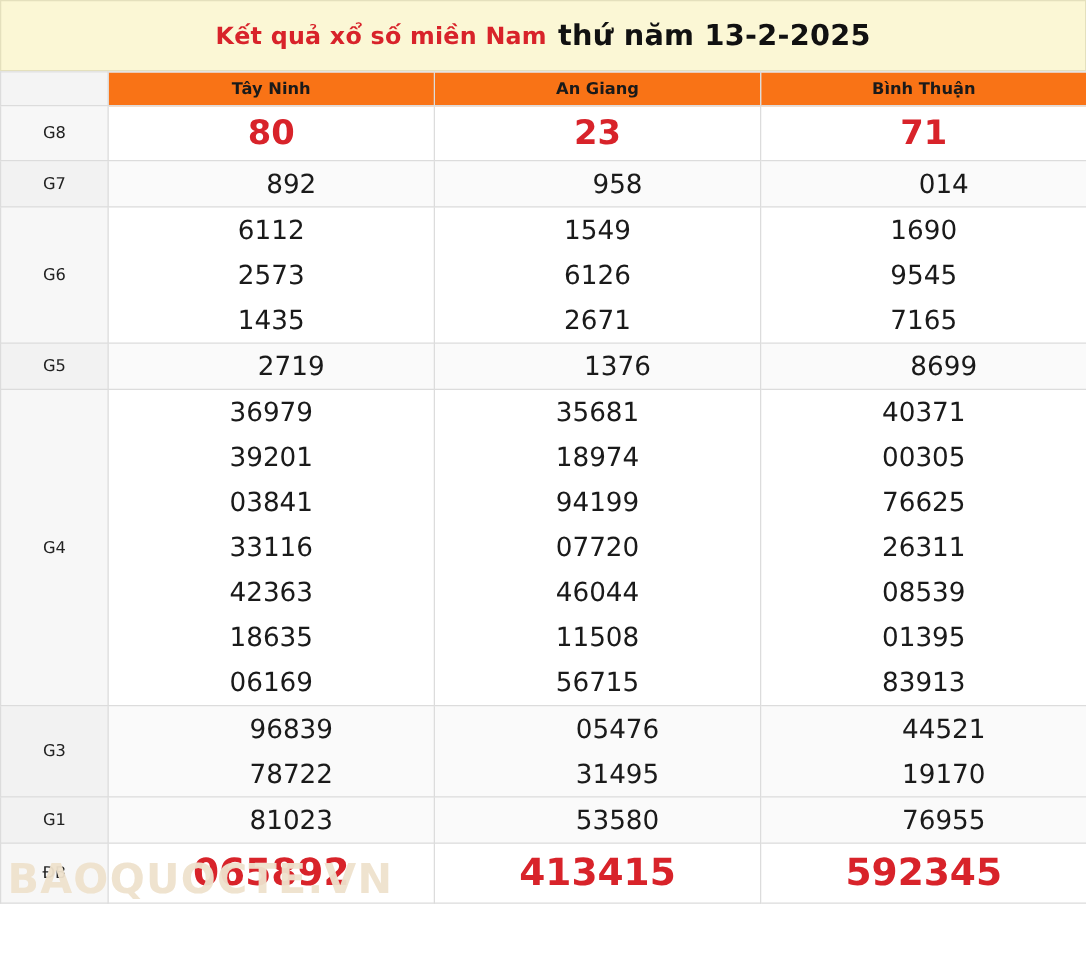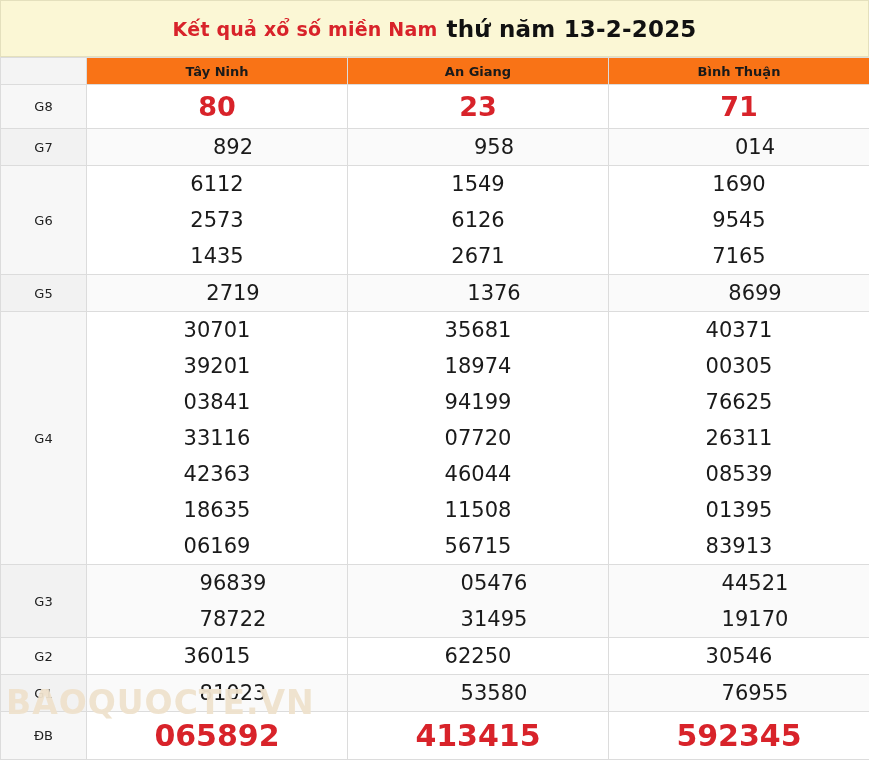--- a/index.html
+++ b/index.html
@@ -188,21 +188,21 @@
           <td class="vals">
             <span class="num">1376</span>
           </td>
           <td class="vals">
             <span class="num">8699</span>
           </td>
         </tr>
         <tr>
           <td class="rowlabel">G4</td>
           <td class="vals">
-            <span class="num">30701</span>
+            <span class="num">36979</span>
             <span class="num">39201</span>
             <span class="num">03841</span>
             <span class="num">33116</span>
             <span class="num">42363</span>
             <span class="num">18635</span>
             <span class="num">06169</span>
           </td>
           <td class="vals">
             <span class="num">35681</span>
             <span class="num">18974</span>
@@ -230,32 +230,20 @@
           </td>
           <td class="vals">
             <span class="num">05476</span>
             <span class="num">31495</span>
           </td>
           <td class="vals">
             <span class="num">44521</span>
             <span class="num">19170</span>
           </td>
         </tr>
-        <tr>
-          <td class="rowlabel">G2</td>
-          <td class="vals">
-            <span class="num">36015</span>
-          </td>
-          <td class="vals">
-            <span class="num">62250</span>
-          </td>
-          <td class="vals">
-            <span class="num">30546</span>
-          </td>
-        </tr>
         <tr class="alt">
           <td class="rowlabel">G1</td>
           <td class="vals">
             <span class="num">81023</span>
           </td>
           <td class="vals">
             <span class="num">53580</span>
           </td>
           <td class="vals">
             <span class="num">76955</span>

